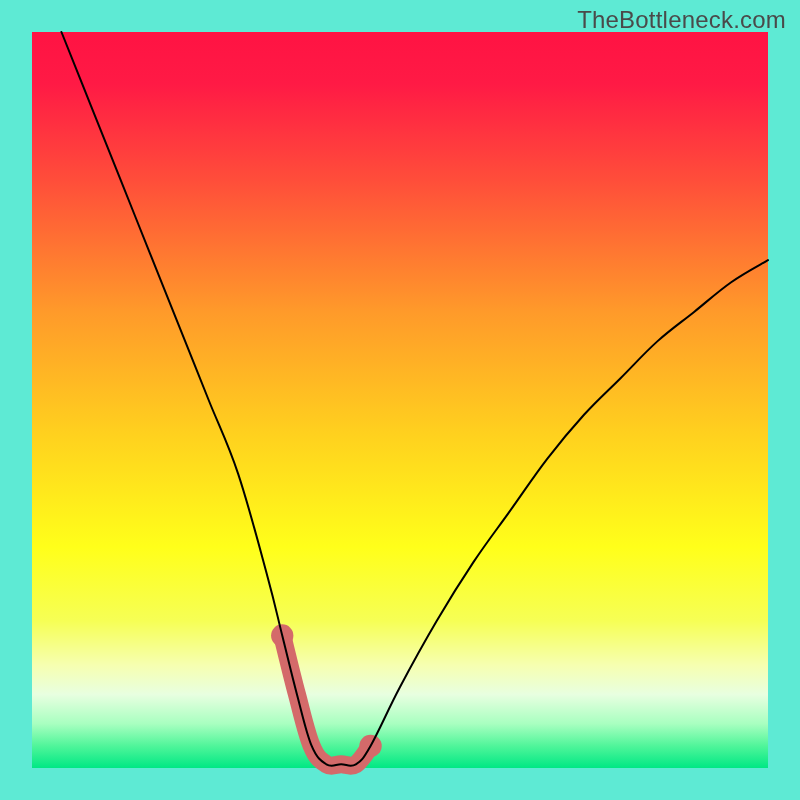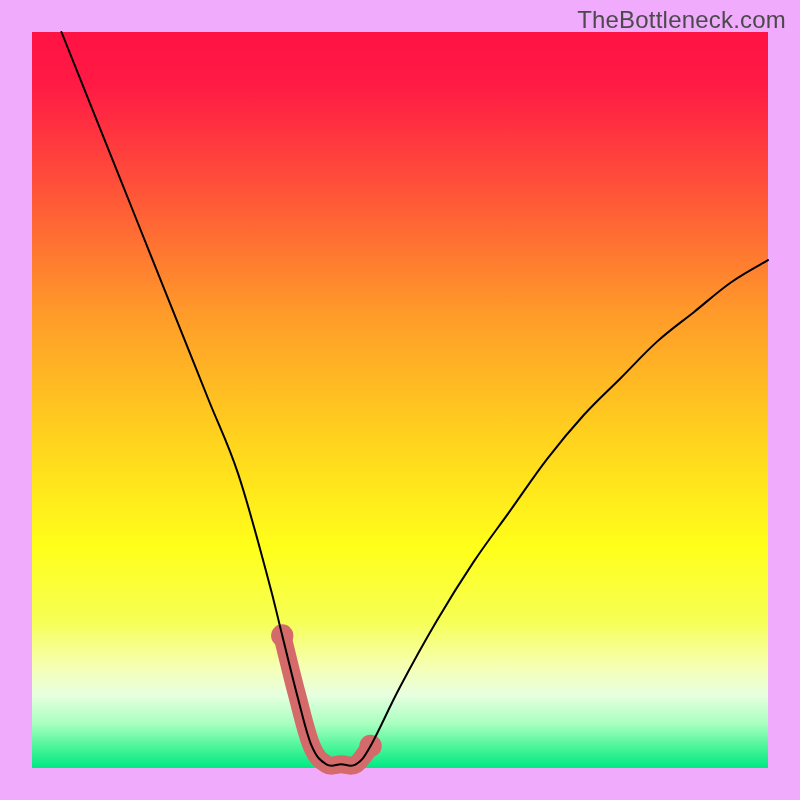--- a/index.html
+++ b/index.html
@@ -8,21 +8,21 @@
     width: 800px;
     height: 800px;
     overflow: hidden;
     background: #000;
     font-family: Arial, Helvetica, sans-serif;
   }
   .frame {
     position: relative;
     width: 800px;
     height: 800px;
-    background: #f0abfc;
+    background: #5eead4;
   }
   .watermark {
     position: absolute;
     top: 6px;
     right: 14px;
     color: #4a4a4a;
     font-size: 24px;
     font-weight: 400;
     letter-spacing: 0.2px;
     z-index: 5;

